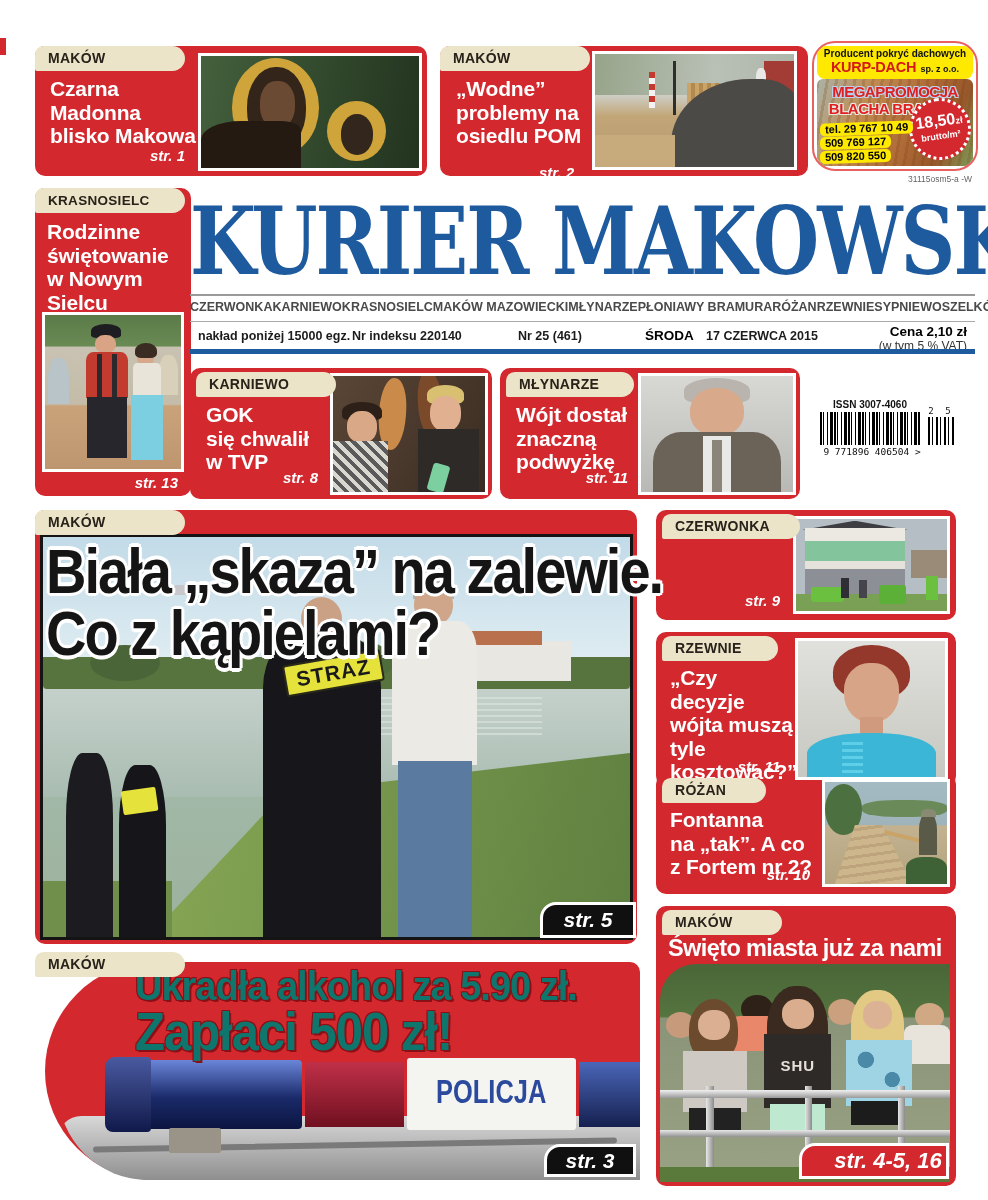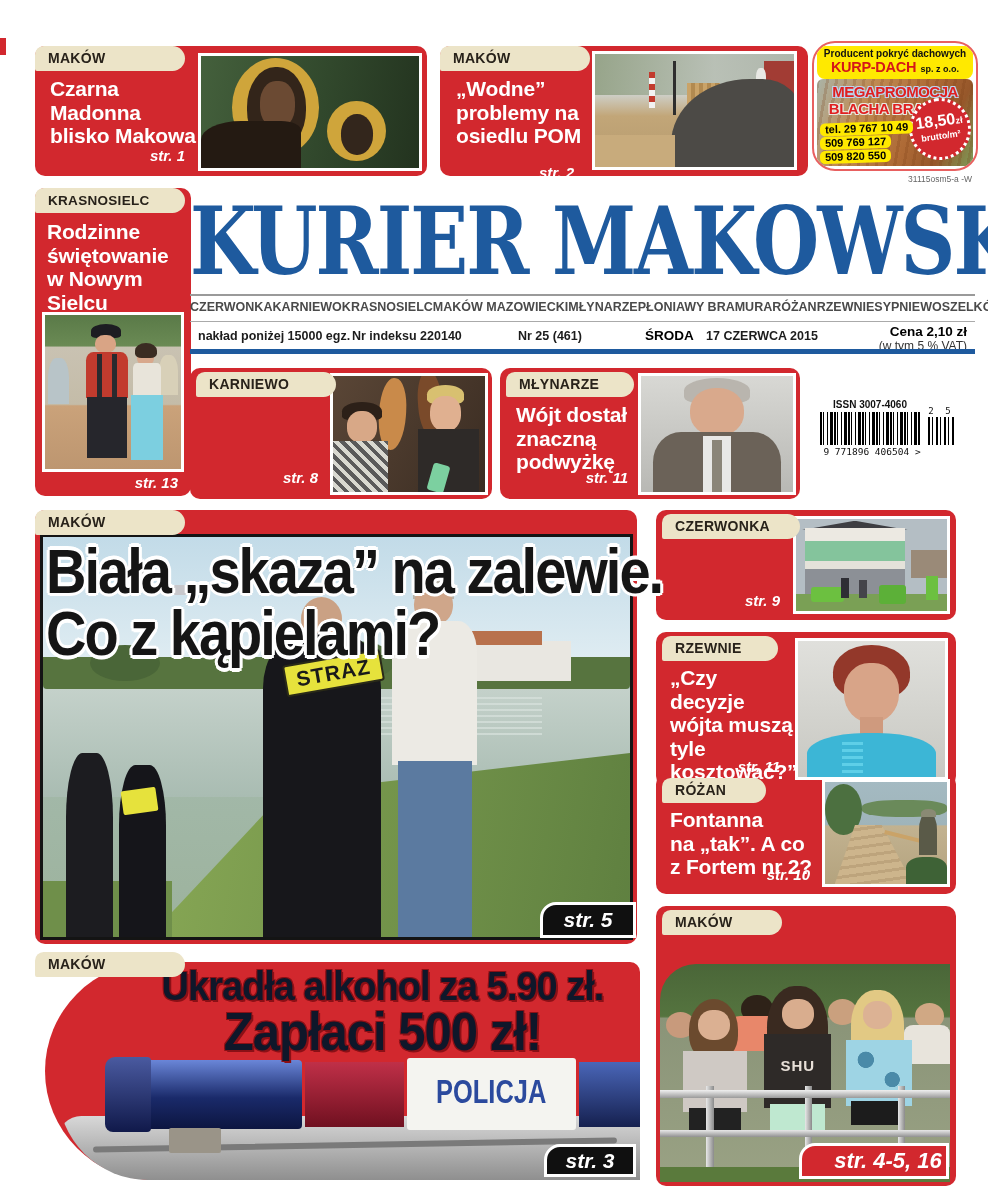--- a/index.html
+++ b/index.html
@@ -26,22 +26,22 @@
   .towns{position:absolute;left:190px;top:284px;width:785px;display:flex;
       justify-content:space-between;font-weight:bold;font-size:12.5px;color:#4a4a4a;
       white-space:nowrap;}
   .info{position:absolute;left:190px;top:305px;width:785px;height:30px;font-size:12.5px;
       color:#1c1c1c;font-weight:bold;}
   .main-headline{position:absolute;left:46px;top:524px;z-index:4;color:#151515;
       font-weight:bold;font-size:56px;line-height:1.0;letter-spacing:-2px;
       transform:scaleY(1.12);transform-origin:left top;white-space:nowrap;
       text-shadow:3px 0 0 #fff,-3px 0 0 #fff,0 3px 0 #fff,0 -3px 0 #fff,
         2px 2px 0 #fff,-2px 2px 0 #fff,2px -2px 0 #fff,-2px -2px 0 #fff;}
-  .theft-headline{position:absolute;left:135px;top:950px;width:495px;text-align:center;
-      z-index:4;color:#0f172a;font-weight:bold;letter-spacing:-1px;
+  .theft-headline{position:absolute;left:135px;top:950px;width:495px;
+      z-index:4;color:#0f766e;font-weight:bold;letter-spacing:-1px;
       text-shadow:2px 2px 0 #8a1016,-1px -1px 0 #8a1016,1px -1px 0 #8a1016,-1px 1px 0 #8a1016;}
   .straz-patch{position:absolute;background:#e6e23c;color:#1a1a1a;font-weight:bold;
       font-size:21px;padding:2px 10px;letter-spacing:1px;border-radius:3px;
       border:2px solid #2a2a18;transform:rotate(-10deg);z-index:4;}
   .mono{font-family:"DejaVu Sans Mono",monospace;}
 </style>
 </head>
 <body>
 
 <div class="page">
@@ -159,20 +159,25 @@
     <span class="d" style="left:328px;top:8px;">Nr 25 (461)</span>
     <span class="d" style="left:455px;top:7px;font-size:13.5px;color:#000;">ŚRODA</span>
     <span class="d" style="left:516px;top:8px;">17 CZERWCA 2015</span>
     <span class="d" style="right:8px;top:3px;font-size:13.5px;color:#000;">Cena 2,10 zł</span>
     <span class="d" style="right:8px;top:18px;font-size:12px;font-weight:normal;color:#333;">(w tym 5 % VAT)</span>
   </div>
   <div class="d" style="left:190px;top:333px;width:785px;height:5px;background:#1e5a9e;"></div>
 
   <div class="redbox" style="left:190px;top:352px;width:302px;height:131px;"></div>
   <div class="tab" style="left:196px;top:356px;width:140px;">KARNIEWO</div>
+  <div class="tt" style="left:206px;top:387px;width:120px;">
+    <div>GOK</div>
+    <div>się chwalił</div>
+    <div>w TVP</div>
+  </div>
   <div class="pg" style="left:206px;top:453px;width:112px;">str. 8</div>
   <div class="ph" style="left:330px;top:357px;width:158px;height:122px;background:linear-gradient(120deg,#5a4636,#3a2c22);">
     <div class="d" style="left:30%;top:2%;width:18%;height:62%;background:#c98a4a;border-radius:46% 46% 48% 48%;transform:rotate(4deg);"></div>
     <div class="d" style="left:56%;top:-4%;width:16%;height:56%;background:#7a4a2a;border-radius:46%;transform:rotate(-4deg);"></div>
     <div class="d" style="left:6%;top:22%;width:26%;height:16%;background:#2c2018;border-radius:50% 50% 20% 20%;"></div>
     <div class="d" style="left:9%;top:30%;width:20%;height:28%;background:#d8a887;border-radius:45%;"></div>
     <div class="d" style="left:0;top:56%;width:36%;height:44%;background:repeating-linear-gradient(45deg,#5a5a5a 0 4px,#d8d8d0 4px 8px);"></div>
     <div class="d" style="left:62%;top:8%;width:24%;height:16%;background:#d8c070;border-radius:50% 50% 25% 25%;"></div>
     <div class="d" style="left:64%;top:17%;width:20%;height:30%;background:#e0b090;border-radius:45%;"></div>
     <div class="d" style="left:56%;top:46%;width:40%;height:54%;background:#2e2a28;"></div>
@@ -280,20 +285,21 @@
     <div class="d" style="left:0;top:2%;width:30%;height:50%;background:#4c7040;border-radius:50%;"></div>
     <div class="d" style="left:8%;top:42%;width:64%;height:58%;background:repeating-linear-gradient(172deg,#cdb58c 0 6px,#bda47c 6px 9px);clip-path:polygon(26% 0,60% 0,100% 100%,0 100%);"></div>
     <div class="d" style="left:48%;top:52%;width:34%;height:4%;background:#caa368;transform:rotate(14deg);"></div>
     <div class="d" style="right:8%;top:30%;width:15%;height:42%;background:#5a5a48;border-radius:40% 40% 0 0;"></div>
     <div class="d" style="right:9%;top:26%;width:12%;height:8%;background:#8a8a74;border-radius:50% 50% 0 0;"></div>
     <div class="d" style="right:0;bottom:0;width:34%;height:26%;background:#3e6236;border-radius:40% 40% 0 0;"></div>
   </div>
 
   <div class="redbox" style="left:656px;top:890px;width:300px;height:280px;"></div>
   <div class="tab" style="left:662px;top:894px;width:120px;">MAKÓW</div>
+  <div class="tt" style="left:668px;top:919px;width:284px;font-size:23.5px;letter-spacing:-.6px;white-space:nowrap;">Święto miasta już za nami</div>
   <div class="ph" style="left:660px;top:948px;width:290px;height:218px;border:none;border-radius:36px 0 0 0;background:linear-gradient(#4a6638 0%,#55743f 24%,#8a9478 25%,#9aa284 100%);">
     <div class="d" style="left:2%;top:22%;width:10%;height:12%;background:#c89a7c;border-radius:50%;"></div>
     <div class="d" style="left:28%;top:14%;width:11%;height:13%;background:#2e2218;border-radius:50%;"></div>
     <div class="d" style="left:58%;top:16%;width:10%;height:12%;background:#caa07e;border-radius:50%;"></div>
     <div class="d" style="left:88%;top:18%;width:10%;height:12%;background:#d0a884;border-radius:50%;"></div>
     <div class="d" style="left:24%;top:24%;width:18%;height:16%;background:#e8876a;border-radius:20% 20% 0 0;"></div>
     <div class="d" style="left:84%;top:28%;width:16%;height:18%;background:#e8e4dc;border-radius:20% 20% 0 0;"></div>
     <div class="d" style="left:10%;top:16%;width:17%;height:28%;background:#6b4a2e;border-radius:50% 50% 40% 40%;"></div>
     <div class="d" style="left:13%;top:21%;width:11%;height:14%;background:#dbb092;border-radius:46%;"></div>
     <div class="d" style="left:8%;top:40%;width:22%;height:28%;background:#cfc9c4;"></div>

